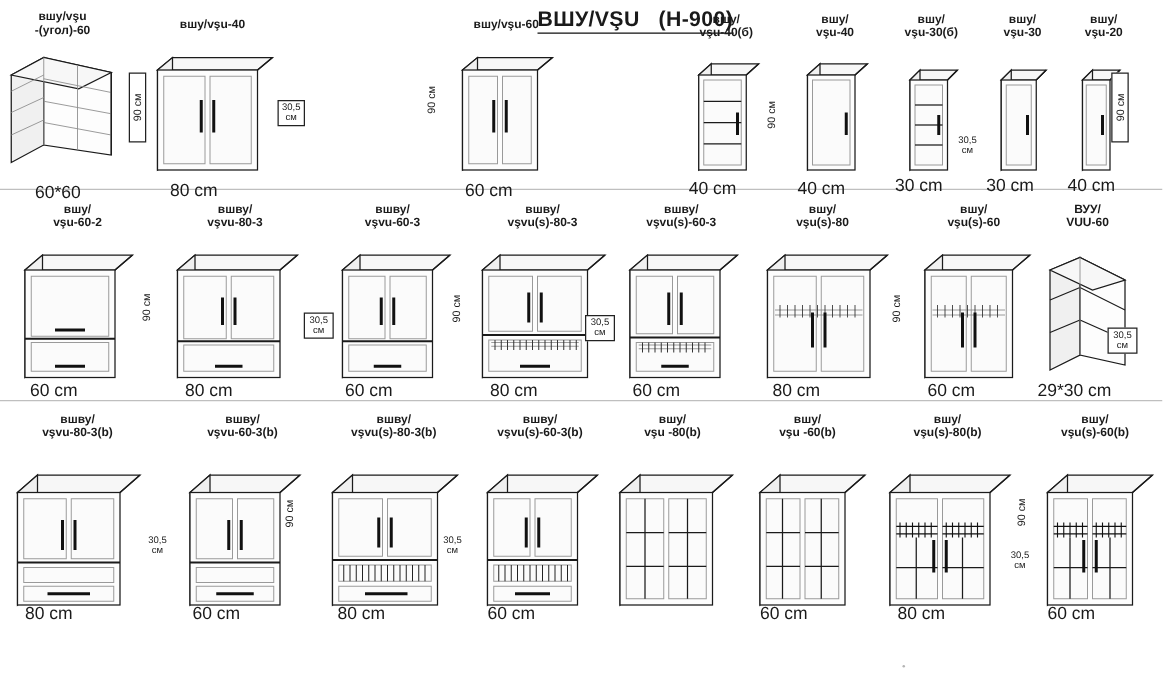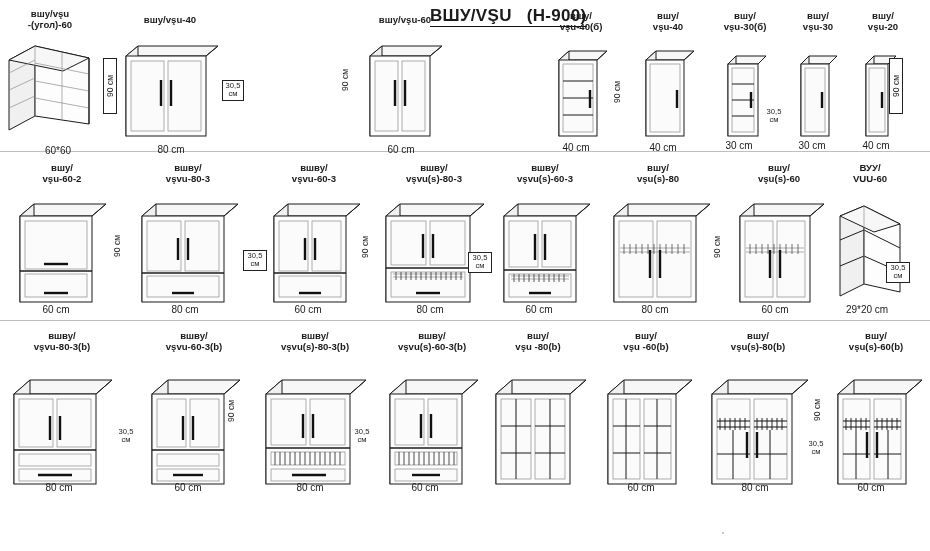--- a/index.html
+++ b/index.html
@@ -28,21 +28,21 @@
 
   
   .cell{position:absolute;}
   .cell .cap{
     position:absolute;top:0;left:0;width:100%;
     text-align:center;font-weight:bold;font-size:9.6px;line-height:11.4px;
     white-space:pre-line;
   }
   .cell .art{position:absolute;}
   .cell .w-label{
-    position:absolute;text-align:center;font-size:10px;white-space:nowrap;
+    position:absolute;text-align:left;font-size:14px;white-space:nowrap;
   }
   
   .vlabel{
     position:absolute;font-size:8.6px;white-space:nowrap;
     writing-mode:vertical-rl;
     transform:rotate(180deg);
     text-align:center;
   }
   .vlabel.box{
     border:1px solid #222;padding:2px 1px;background:#fff;
@@ -451,21 +451,21 @@
         <polygon class="side" points="6,16 30,6 30,84 6,96"></polygon>
         <polygon class="face" points="30,6 66,24 66,92 30,84"></polygon>
         <polygon class="top" points="6,16 30,6 66,24 40,32"></polygon>
         <line class="ln" x1="6" y1="40" x2="30" y2="30"></line>
         <line class="ln" x1="30" y1="30" x2="66" y2="48"></line>
         <line class="ln" x1="6" y1="66" x2="30" y2="56"></line>
         <line class="ln" x1="30" y1="56" x2="66" y2="72"></line>
         <line class="thin" x1="30" y1="6" x2="30" y2="84"></line>
       </svg>
     </div>
-    <div class="w-label" style="left:4px;top:142px;width:74px;">29*20 cm</div>
+    <div class="w-label" style="left:4px;top:142px;width:74px;">29*30 cm</div>
   </div>
   <div class="vlabel2 box" style="left:886px;top:262px;width:18px;">30,5
 см</div>
 
   <div class="cell" style="left:4px;top:330px;width:116px;height:160px;">
     <div class="cap">вшву/
 vşvu-80-3(b)</div>
     <div class="art" style="left:4px;top:44px;">
       <svg width="112" height="112" viewBox="0 0 112 112">
         <polygon class="top" points="6,20 22,6 104,6 88,20"></polygon>

